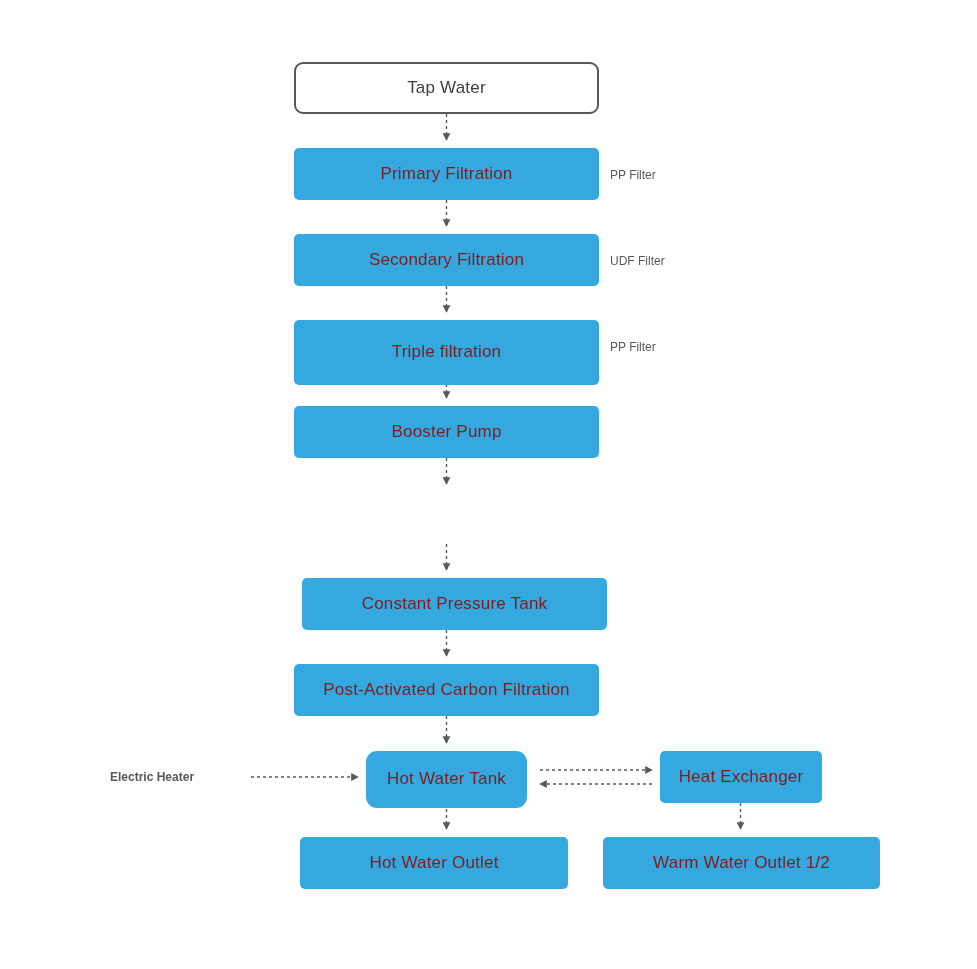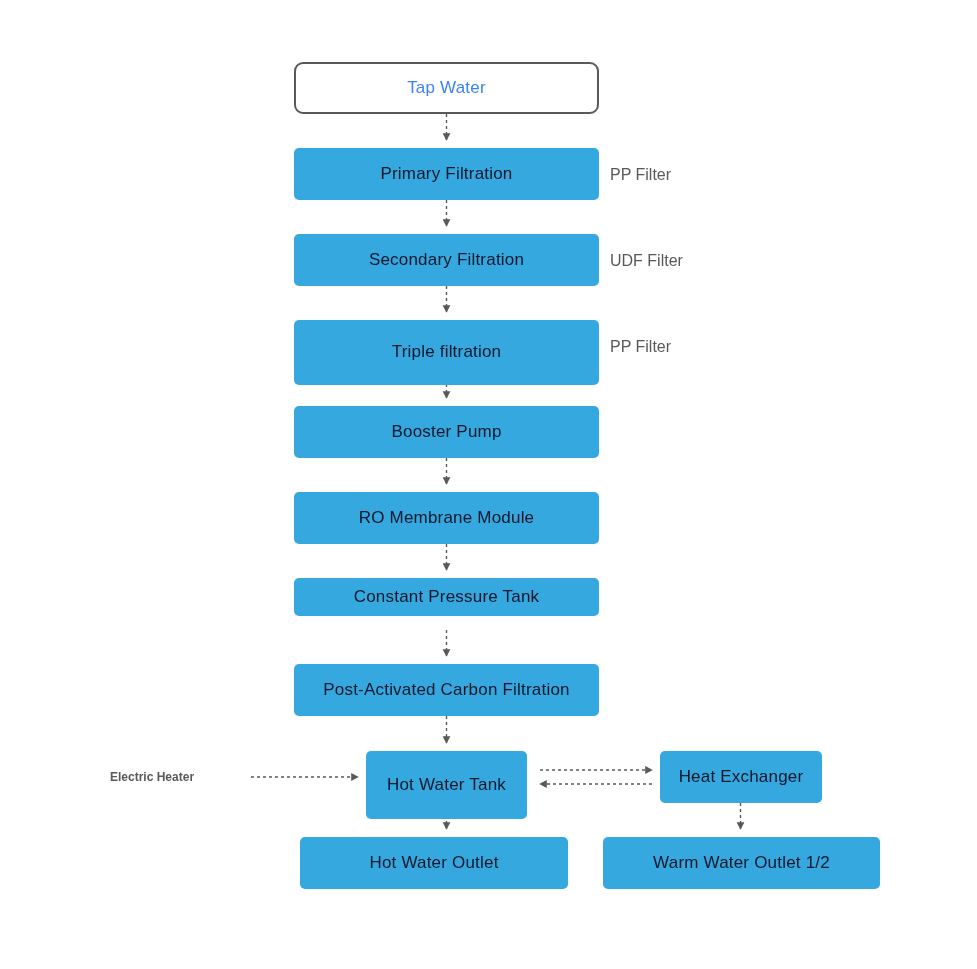--- a/index.html
+++ b/index.html
@@ -27,33 +27,33 @@
     align-items: center;
     justify-content: center;
     text-align: center;
     font-size: 17px;
     letter-spacing: 0.2px;
     line-height: 1.2;
     user-select: none;
   }
   .node.process {
     background: #35a8e0;
-    color: #0f172a;
+    color: #7f1d1d;
     border-radius: 5px;
   }
   .node.source {
     background: #ffffff;
-    color: #3b82f6;
+    color: #404040;
     border: 2px solid #595959;
     border-radius: 9px;
   }
   
   .side-label {
     position: absolute;
-    font-size: 16px;
+    font-size: 12px;
     color: #595959;
     white-space: nowrap;
     display: flex;
     align-items: center;
     user-select: none;
   }
   .side-label.bold {
     font-weight: bold;
     font-size: 12px;
   }
@@ -118,33 +118,30 @@
   </div>
 
   <div class="node process" style="left:294px; top:320px; width:305px; height:65px;">
     <span>Triple filtration</span>
   </div>
 
   <div class="node process" style="left:294px; top:406px; width:305px; height:52px;">
     <span>Booster Pump</span>
   </div>
 
-  <div class="node process" style="left:294px; top:492px; width:305px; height:52px;">
-    <span>RO Membrane Module</span>
-  </div>
 
-  <div class="node process" style="left:294px; top:578px; width:305px; height:38px;">
+  <div class="node process" style="left:302px; top:578px; width:305px; height:52px;">
     <span>Constant Pressure Tank</span>
   </div>
 
   <div class="node process" style="left:294px; top:664px; width:305px; height:52px;align-items:center;">
     <span>Post-Activated Carbon Filtration</span>
   </div>
 
-  <div class="node process" style="left:366px; top:751px; width:161px; height:68px;">
+  <div class="node process" style="left:366px; top:751px; width:161px; height:57px;border-radius:11px;">
     <span>Hot Water Tank</span>
   </div>
 
   <div class="node process" style="left:660px; top:751px; width:162px; height:52px;">
     <span>Heat Exchanger</span>
   </div>
 
   <div class="node process" style="left:300px; top:837px; width:268px; height:52px;">
     <span>Hot Water Outlet</span>
   </div>

